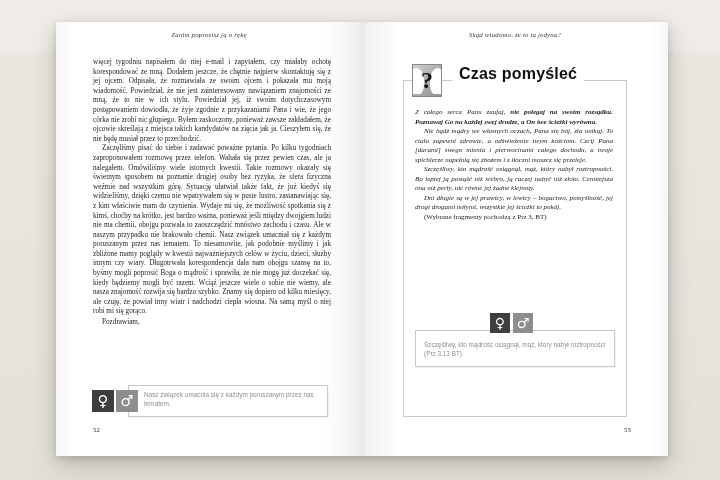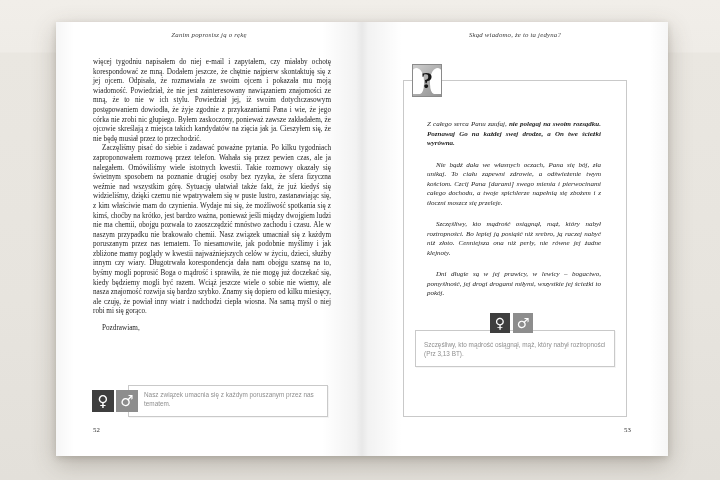--- a/index.html
+++ b/index.html
@@ -27,21 +27,21 @@
     width:306px;top:9px;text-align:center;
     font-style:italic;font-size:6.8px;color:#3a3a3a;letter-spacing:0.2px;
   }
   
   .lp-body{
     left:37px;top:36px;width:238px;
     font-size:7.2px;line-height:9.6px;color:#1e1e1e;text-align:justify;
   }
   .lp-body p{margin:0;}
   .lp-body p.indent{text-indent:9px;}
-  .signoff{margin-top:7px;margin-left:9px;}
+  .signoff{margin-top:1px;margin-left:9px;}
   .signoff div{line-height:9.6px;}
   .quote-box{
     border:1px solid #c9c9c9;background:#fff;
     font-family:"Liberation Sans", sans-serif;font-size:6.4px;line-height:9px;color:#8f8f8f;
     box-shadow:1px 1px 0 rgba(0,0,0,0.04);
   }
   .qb-left{left:72px;top:363px;width:177px;height:26px;padding:4px 6px 0 15px;}
   .sym-icon{
     width:22px;height:22px;display:flex;align-items:center;justify-content:center;
     color:#ffffff;font-family:"DejaVu Sans", sans-serif;font-size:15px;line-height:1;
@@ -69,21 +69,21 @@
   }
   .chapter-title{
     left:396px;top:43px;background:#ffffff;padding:0 7px;
     font-family:"Liberation Sans", sans-serif;font-weight:bold;font-size:16px;
     letter-spacing:0.2px;color:#0f0f0f;white-space:nowrap;
   }
   .rp-body{
     left:359px;top:86px;width:198px;
     font-size:7px;line-height:9.5px;color:#1e1e1e;text-align:justify;
   }
-  .rp-body p{margin:12px;font-style:italic;}
+  .rp-body p{margin:0;font-style:italic;}
   .rp-body p.indent{text-indent:9px;}
   .rp-body p.roman{font-style:normal;}
   .qb-right{left:359px;top:308px;width:183px;height:26px;padding:9px 7px 0 8px;}
   .rp-icons{left:434px;top:291px;display:flex;gap:3px;}
   .rp-icons .sym-icon{width:20px;height:20px;font-size:14px;}
 </style>
 </head>
 <body>
 
 <div class="book">
@@ -119,26 +119,28 @@
   <div class="abs running-header" style="left:306px;">Skąd wiadomo, że to ta jedyna?</div>
 
   <div class="abs chapter-box"></div>
 
   <div class="abs chapter-icon">
     <div class="face face-l"></div>
     <div class="face face-r"></div>
     <div class="qmark">?</div>
   </div>
 
+  <div class="abs chapter-title">Czas pomyśleć</div>
 
   <div class="abs rp-body">
     <p><span>Z całego serca Panu zaufaj, </span><b>nie polegaj na swoim rozsądku. Poznawaj Go na każdej swej drodze, a On twe ścieżki wyrówna.</b></p>
-    <p class="indent">Nie bądź dała we własnych oczach, Pana się bój, zła unikaj. To ciału zapewni zdrowie, a odświeżenie twym kościom. Czcij Pana [darami] swego mienia i pierwocinami całego dochodu, a twoje spichlerze napełnią się zbożem i z tłoczni moszcz się przeleje.</p>
+    <p class="indent">Nie bądź mądry we własnych oczach, Pana się bój, zła unikaj. To ciału zapewni zdrowie, a odświeżenie twym kościom. Czcij Pana [darami] swego mienia i pierwocinami całego dochodu, a twoje spichlerze napełnią się zbożem i z tłoczni moszcz się przeleje.</p>
     <p class="indent">Szczęśliwy, kto mądrość osiągnął, mąż, który nabył roztropności. Bo lepiej ją posiąść niż srebro, ją raczej nabyć niż złoto. Cenniejsza ona niż perły, nie równe jej żadne klejnoty.</p>
     <p class="indent">Dni długie są w jej prawicy, w lewicy – bogactwo, pomyślność, jej drogi drogami miłymi, wszystkie jej ścieżki to pokój.</p>
+    <p class="indent roman">(Wybrane fragmenty pochodzą z Prz 3, BT)</p>
   </div>
 
   <div class="abs quote-box qb-right">
     <span>Szczęśliwy, kto mądrość osiągnął, mąż, który nabył roztropności (Prz 3,13 BT).</span>
   </div>
   <div class="abs rp-icons">
     <div class="sym-icon female-bg">
       <span>♀</span>
     </div>
     <div class="sym-icon male-bg">

